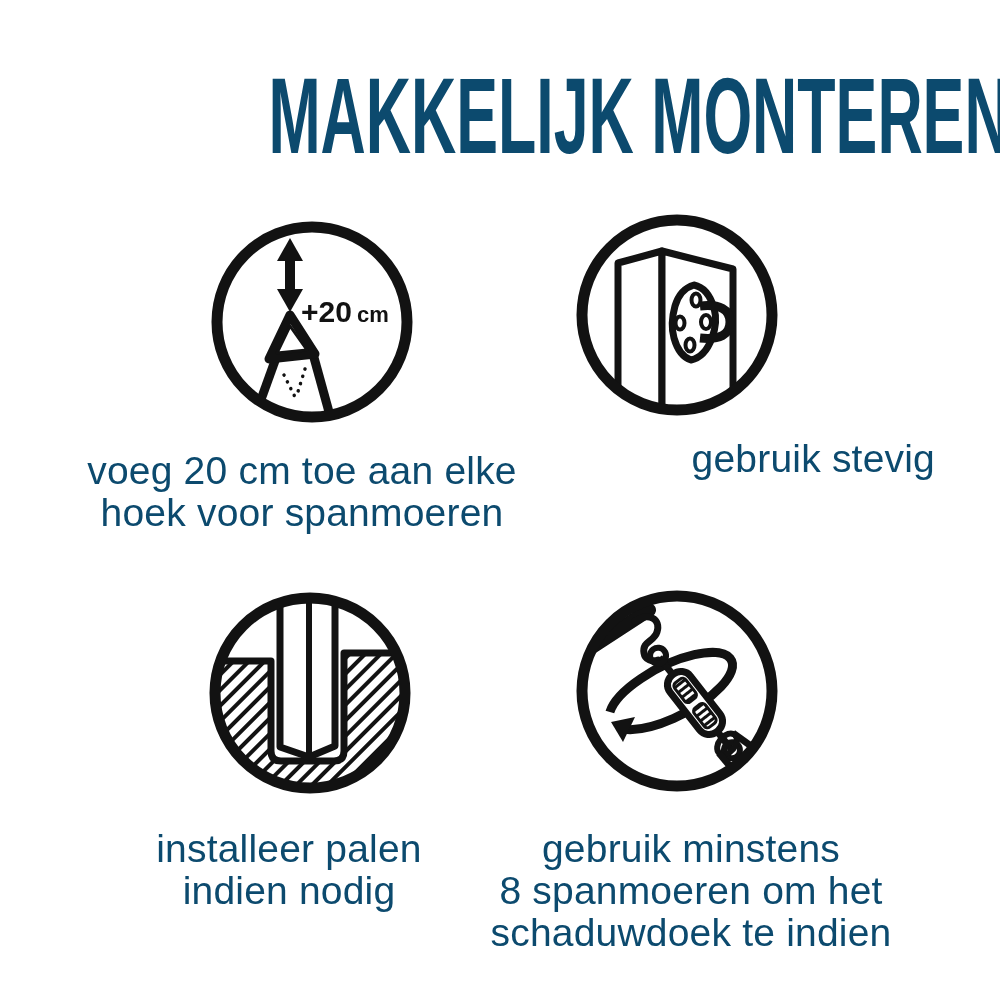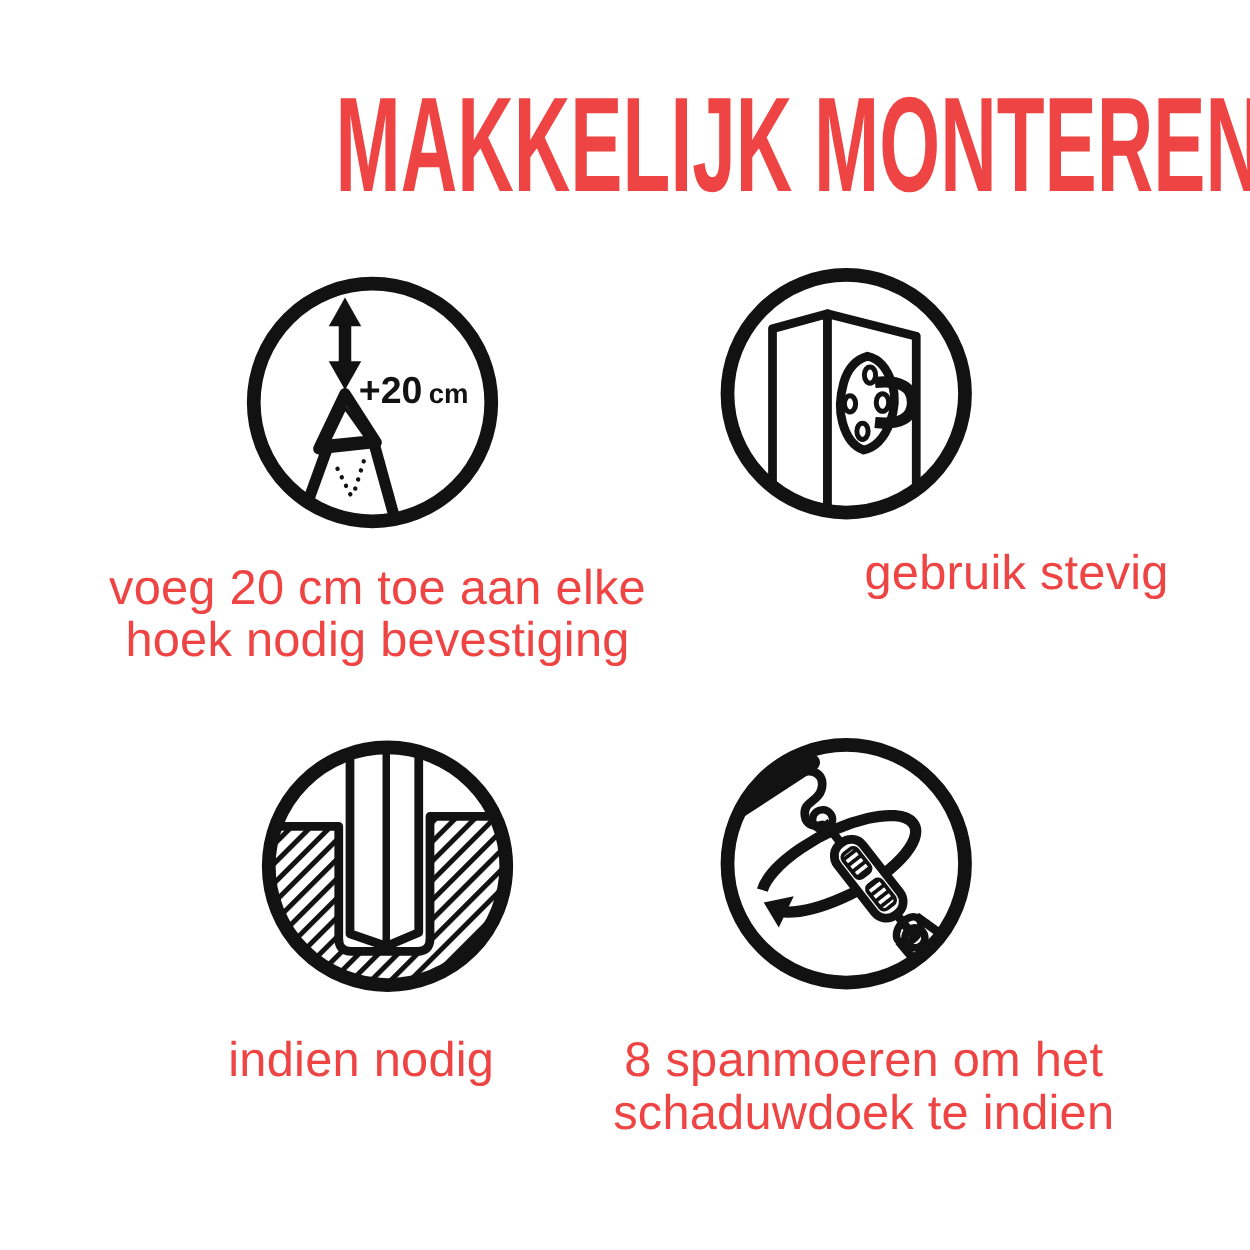--- a/index.html
+++ b/index.html
@@ -1,29 +1,29 @@
 <!DOCTYPE html>
 <html><head>
 <meta charset="utf-8">
 <style>
   html,body{margin:0;padding:0;background:#fff;}
   .canvas{position:relative;width:1000px;height:1000px;background:#ffffff;overflow:hidden;
-          font-family:"Liberation Sans",sans-serif;color:#ef4444;}
+          font-family:"Liberation Sans",sans-serif;color:#0c4a6e;}
   .title{position:absolute;left:0;right:0;top:62px;margin:0;text-align:center;
          font-size:108px;line-height:108px;font-weight:700;white-space:nowrap;}
   .title-inner{display:inline-block;transform:scaleX(0.58);letter-spacing:0px;}
   .icon-wrap{position:absolute;width:220px;height:220px;}
   .icon-wrap svg{display:block;width:220px;height:220px;}
   .cap{position:absolute;text-align:center;font-size:39px;line-height:42px;
        font-weight:400;letter-spacing:0.2px;}
   .cap .cap-line{white-space:nowrap;}
   svg text{font-family:"Liberation Sans",sans-serif;font-weight:700;fill:#121212;}
   .ink-stroke{stroke:#121212;fill:none;}
   
-  #icon-1{left:188px;top:212px;}
+  #icon-1{left:202px;top:212px;}
   #icon-2{left:567px;top:205px;}
   #icon-3{left:200px;top:583px;}
   #icon-4{left:567px;top:581px;}
   #cap-1{left:42px;top:450px;width:520px;}
   #cap-2{left:455px;top:438px;width:480px;text-align:right;}
   #cap-3{left:69px;top:828px;width:440px;}
   #cap-4{left:431px;top:828px;width:520px;}
 </style>
 </head>
 <body>
@@ -130,29 +130,31 @@
         <ellipse cx="160" cy="163" rx="8" ry="12" transform="rotate(40 160 163)" fill="none" stroke="#121212" stroke-width="6"></ellipse>
         <path class="ink-stroke" d="M166,152 L202,178" stroke-width="7"></path>
         <path class="ink-stroke" d="M152,172 L182,208" stroke-width="7"></path>
       </g>
       <circle class="ink-stroke" cx="110" cy="110" r="95" stroke-width="11"></circle>
     </svg>
   </div>
 
   <div class="cap" id="cap-1">
     <div class="cap-line">voeg 20 cm toe aan elke</div>
-    <div class="cap-line">hoek nodig bevestiging</div>
+    <div class="cap-line">hoek voor spanmoeren</div>
   </div>
 
   <div class="cap" id="cap-2">
     <div class="cap-line">gebruik stevig</div>
   </div>
 
   <div class="cap" id="cap-3">
+    <div class="cap-line">installeer palen</div>
     <div class="cap-line">indien nodig</div>
   </div>
 
   <div class="cap" id="cap-4">
+    <div class="cap-line">gebruik minstens</div>
     <div class="cap-line">8 spanmoeren om het</div>
     <div class="cap-line">schaduwdoek te indien</div>
   </div>
 
 </div>
 
 </body></html>

